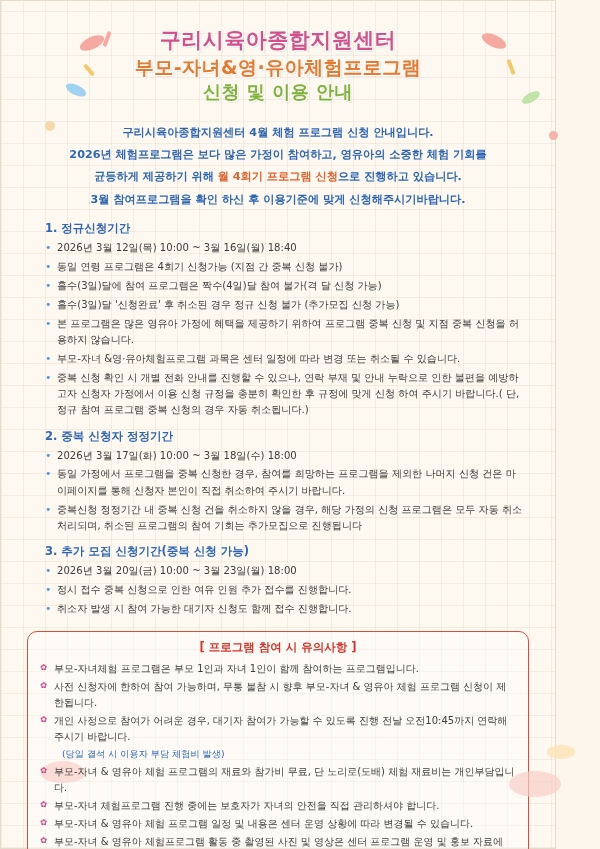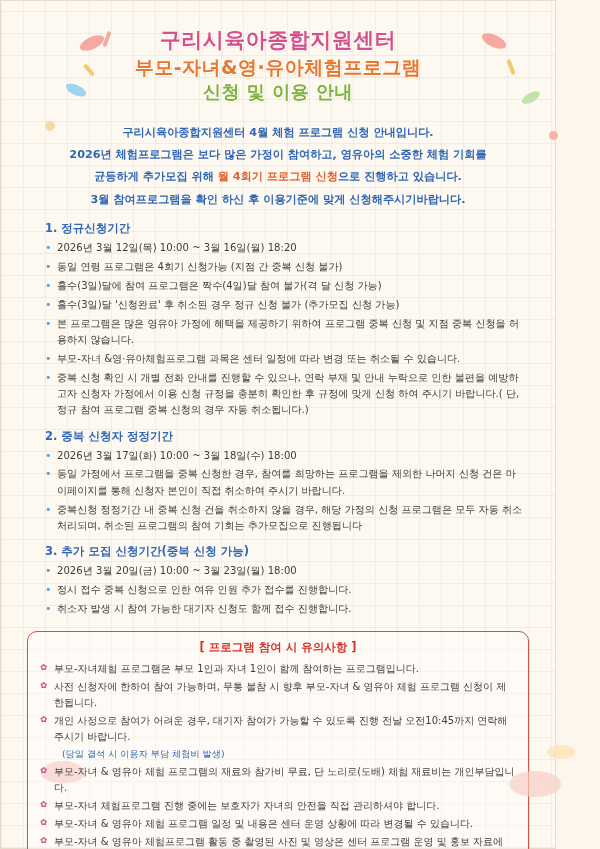--- a/index.html
+++ b/index.html
@@ -108,29 +108,29 @@
   <div class="header">
     <div class="title-line t1">구리시육아종합지원센터</div>
     <div class="title-line t2">부모-자녀&amp;영·유아체험프로그램</div>
     <div class="title-line t3">신청 및 이용 안내</div>
   </div>
 
   <div class="intro">
     <div>구리시육아종합지원센터 4월 체험 프로그램 신청 안내입니다.</div>
     <div>2026년 체험프로그램은 보다 많은 가정이 참여하고, 영유아의 소중한 체험 기회를</div>
     <div>
-      <span>균등하게 추가모집 위해 </span><span class="em">월 4회기 프로그램 신청</span><span>으로 진행하고 있습니다.</span>
+      <span>균등하게 제공하기 위해 </span><span class="em">월 4회기 프로그램 신청</span><span>으로 진행하고 있습니다.</span>
     </div>
     <div>3월 참여프로그램을 확인 하신 후 이용기준에 맞게 신청해주시기바랍니다.</div>
   </div>
 
   <div class="section">
     <div class="sec-head">1. 정규신청기간</div>
     <ul class="items">
-      <li>2026년 3월 12일(목) 10:00 ~ 3월 16일(월) 18:20</li>
+      <li>2026년 3월 12일(목) 10:00 ~ 3월 16일(월) 18:40</li>
       <li>동일 연령 프로그램은 4회기 신청가능 (지점 간 중복 신청 불가)</li>
       <li>홀수(3일)달에  참여 프로그램은  짝수(4일)달 참여 불가(격 달 신청 가능)</li>
       <li>홀수(3일)달 '신청완료' 후 취소된 경우 정규 신청 불가 (추가모집 신청 가능)</li>
       <li>본 프로그램은 많은 영유아 가정에 혜택을 제공하기 위하여 프로그램 중복 신청 및 지점 중복 신청을 허용하지 않습니다.</li>
       <li>부모-자녀 &amp;영·유아체험프로그램 과목은 센터 일정에 따라 변경 또는 취소될 수 있습니다.</li>
       <li>중복 신청 확인 시 개별 전화 안내를 진행할 수 있으나, 연락 부재 및 안내 누락으로 인한 불편을 예방하고자 신청자 가정에서 이용 신청 규정을 충분히 확인한 후 규정에 맞게 신청 하여 주시기 바랍니다.( 단, 정규 참여 프로그램 중복 신청의 경우 자동 취소됩니다.)</li>
     </ul>
   </div>
 
   <div class="section">

